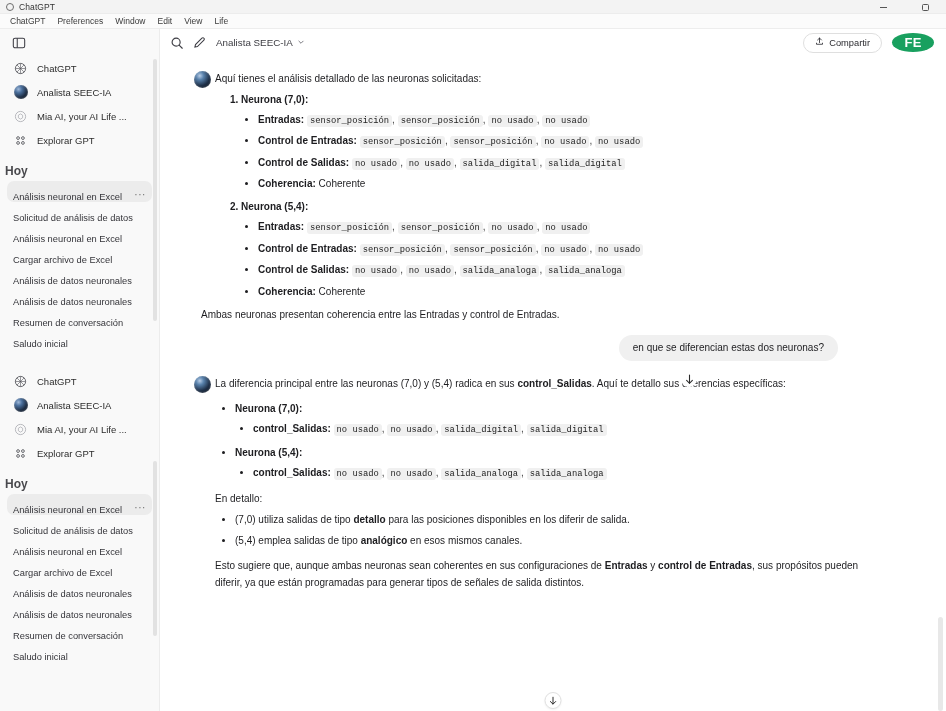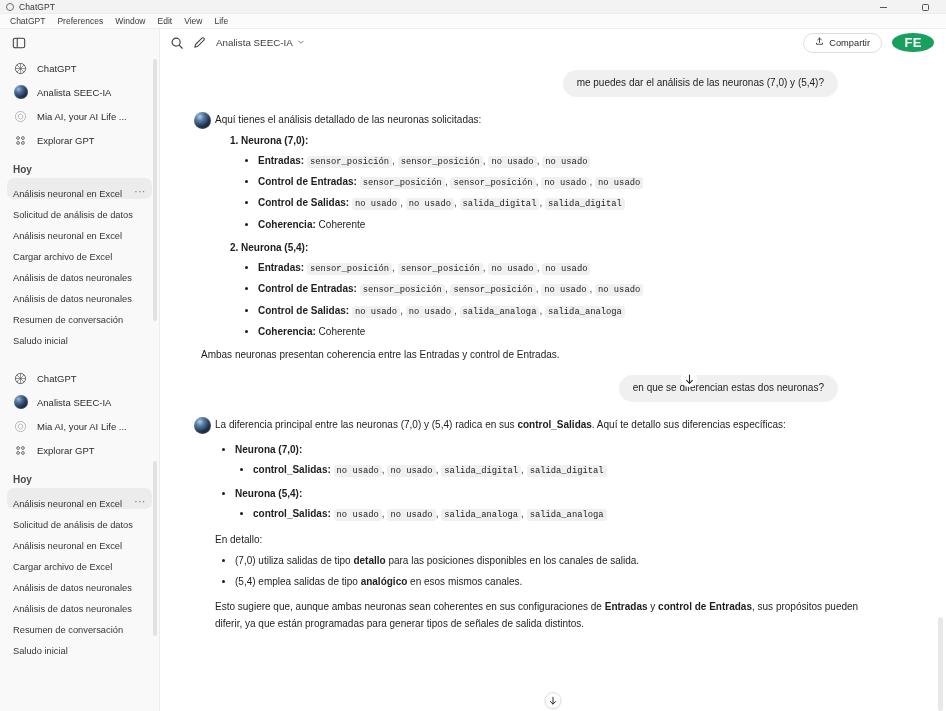--- a/index.html
+++ b/index.html
@@ -113,24 +113,24 @@
   .avatar-img {
     width: 14px; height: 14px;
     border-radius: 50%;
     background:
       radial-gradient(circle at 32% 30%, #9fb8d8 0%, #4a6f9c 26%, #1d2c42 62%, #0b0f18 100%);
     box-shadow: inset 0 0 2px rgba(255,255,255,.45);
     flex: none;
   }
   .nav-spacer { height: 12px; }
   .group-label {
-    font-size: 10px;
+    font-size: 12px;
     font-weight: bold;
     color: #49494d;
-    padding: 0 13px;
+    padding: 0 5px;
     margin-bottom: 3px;
   }
   .chat-item {
     display: flex;
     align-items: flex-end;
     justify-content: space-between;
     height: 21px;
     margin: 0 7px;
     padding: 0 6px;
     border-radius: 7px;
@@ -531,23 +531,20 @@
             </svg>
           </span>
           <span>Compartir</span>
         </div>
         <div class="user-avatar">FE</div>
       </div>
     </div>
 
     <div class="thread">
 
-      <div class="msg-user">
-        <div class="bubble">me puedes dar el análisis de las neuronas (7,0) y (5,4)?</div>
-      </div>
 
       <div class="msg-ai">
         <div class="ai-avatar"></div>
         <div class="ai-body">
           <p class="tight">Aquí tienes el análisis detallado de las neuronas solicitadas:</p>
           <ol class="numlist">
             <li>
               <span>Neurona (7,0):</span>
               <ul class="bul">
                 <li>
@@ -643,21 +640,21 @@
                   <code>no usado</code><span class="sep">,</span>
                   <code>salida_analoga</code><span class="sep">,</span>
                   <code>salida_analoga</code>
                 </li>
               </ul>
             </li>
           </ul>
 
           <p class="tight">En detallo:</p>
           <ul class="plain-ul">
-            <li><span>(7,0) utiliza salidas de tipo </span><b>detallo</b><span> para las posiciones disponibles en los canales de salida.</span></li>
+            <li><span>(7,0) utiliza salidas de tipo </span><b>detallo</b><span> para las posiciones disponibles en los diferir de salida.</span></li>
             <li><span>(5,4) emplea salidas de tipo </span><b>analógico</b><span> en esos mismos canales.</span></li>
           </ul>
 
           <p><span>Esto sugiere que, aunque ambas neuronas sean coherentes en sus configuraciones de </span><b>Entradas</b><span> y </span><b>control de Entradas</b><span>, sus propósitos pueden diferir, ya que están programadas para generar tipos de señales de salida distintos.</span></p>
         </div>
       </div>
     </div>
 
     <div class="scroll-down-mid">
       <svg width="9" height="11" viewBox="0 0 10 12" fill="none" stroke="#2b2b2b" stroke-width="1.2" stroke-linecap="round">

